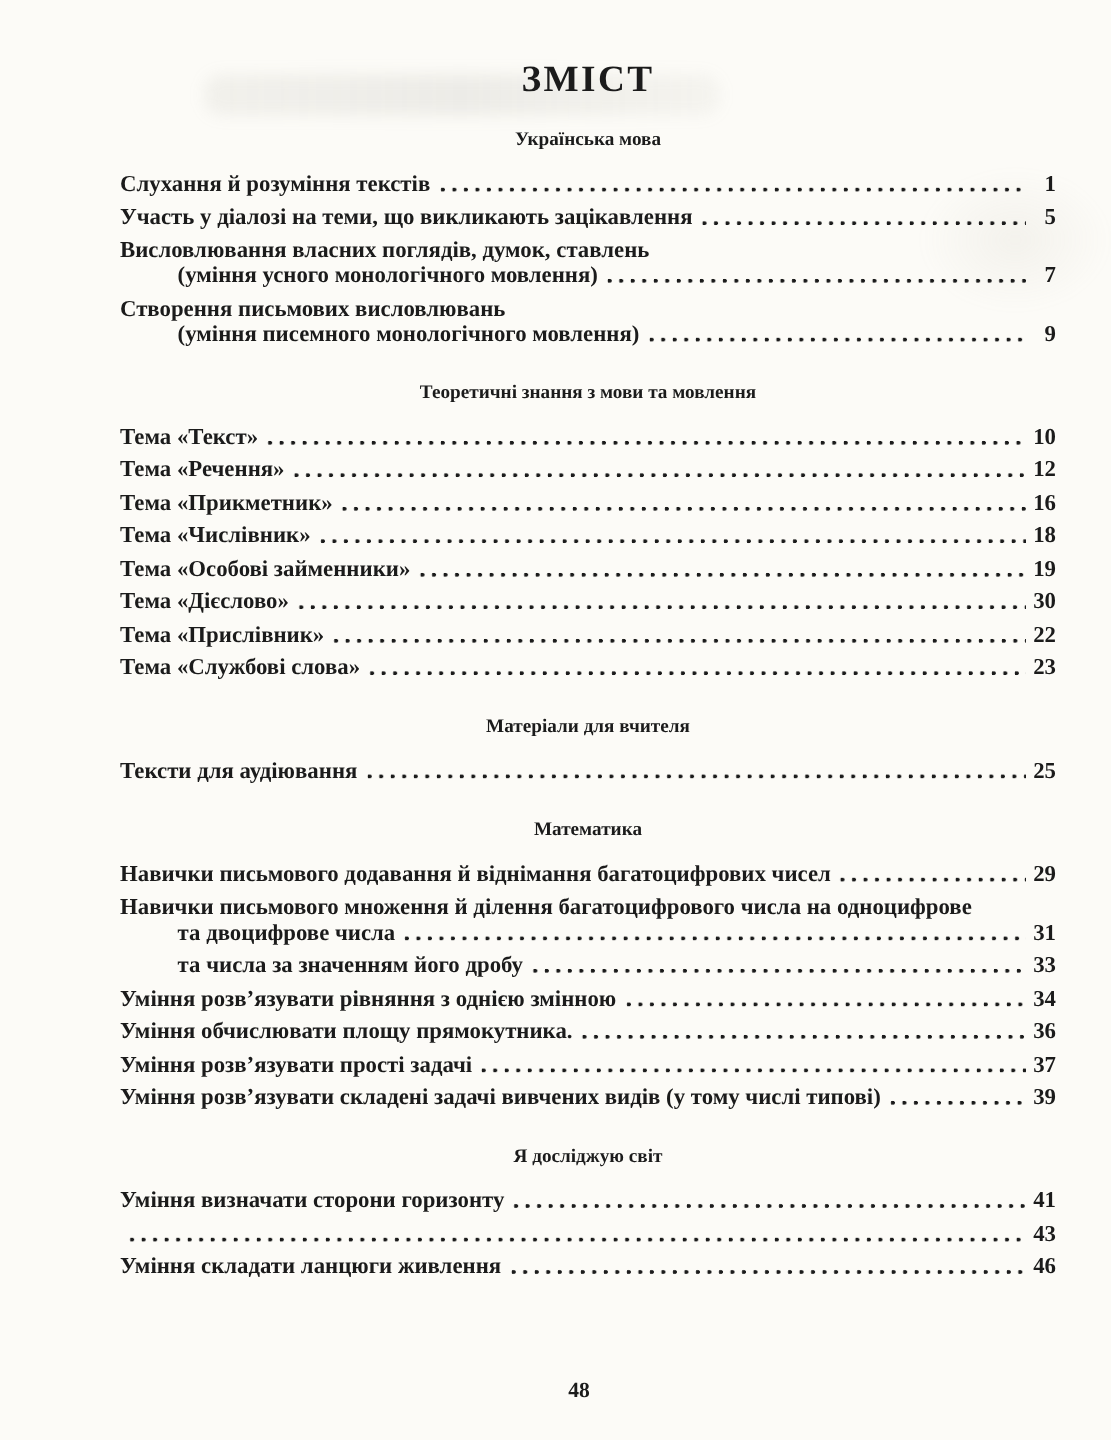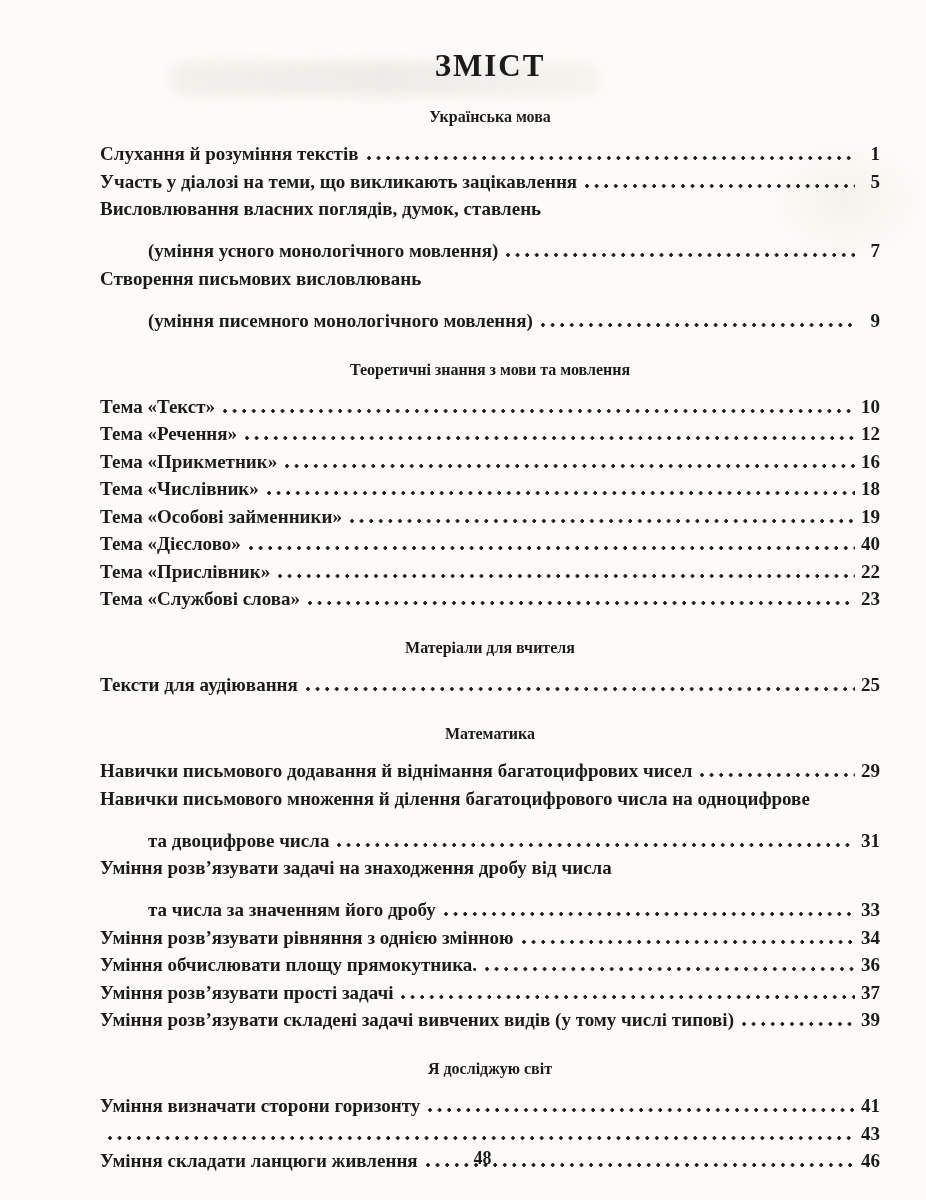--- a/index.html
+++ b/index.html
@@ -49,21 +49,21 @@
   }
   section:first-of-type h2.section-heading{margin-top:0;}
   .entry{margin:0 0 6.5px 0;}
   .entry-row{
     display:flex;
     align-items:baseline;
     font-size:19px;
     font-weight:bold;
     line-height:21px;
   }
-  .entry-row.indent .entry-text{padding-left:48px;margin-top:21px;}
+  .entry-row.indent .entry-text{padding-left:48px;}
   .entry-text{white-space:nowrap;}
   .leader{
     flex:1;
     align-self:flex-end;
     height:6px;
     margin:0 3px 3px 7px;
     background-image:radial-gradient(circle 1.7px at 3px 3px,var(--ink) 1.55px,rgba(0,0,0,0) 1.9px);
     background-size:9.6px 6px;
     background-repeat:repeat-x;
   }
@@ -166,21 +166,21 @@
             <div class="entry-row">
               <span class="entry-text">Тема «Особові займенники»</span>
               <span class="leader"></span>
               <span class="pagenum">19</span>
             </div>
           </div>
           <div class="entry">
             <div class="entry-row">
               <span class="entry-text">Тема «Дієслово»</span>
               <span class="leader"></span>
-              <span class="pagenum">40</span>
+              <span class="pagenum">30</span>
             </div>
           </div>
           <div class="entry">
             <div class="entry-row">
               <span class="entry-text">Тема «Прислівник»</span>
               <span class="leader"></span>
               <span class="pagenum">22</span>
             </div>
           </div>
           <div class="entry">
@@ -220,23 +220,20 @@
             <div class="entry-row">
               <span class="entry-text">Навички письмового множення й ділення багатоцифрового числа на одноцифрове</span>
             </div>
             <div class="entry-row indent">
               <span class="entry-text">та двоцифрове числа</span>
               <span class="leader"></span>
               <span class="pagenum">31</span>
             </div>
           </div>
           <div class="entry">
-            <div class="entry-row">
-              <span class="entry-text">Уміння розв’язувати задачі на знаходження дробу від числа</span>
-            </div>
             <div class="entry-row indent">
               <span class="entry-text">та числа за значенням його дробу</span>
               <span class="leader"></span>
               <span class="pagenum">33</span>
             </div>
           </div>
           <div class="entry">
             <div class="entry-row">
               <span class="entry-text">Уміння розв’язувати рівняння з однією змінною</span>
               <span class="leader"></span>

